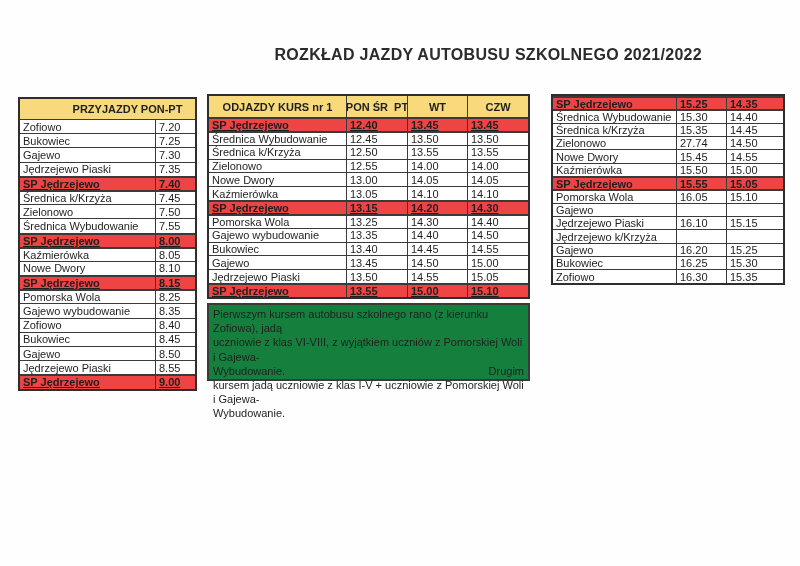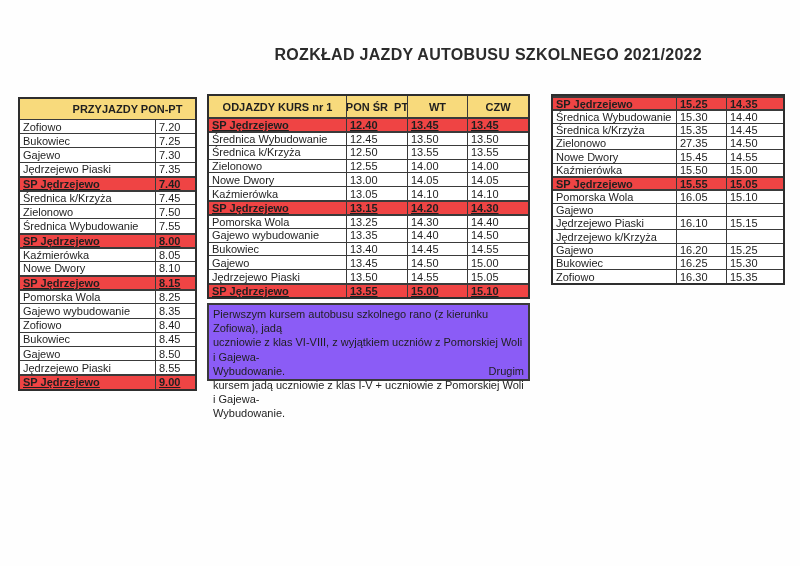--- a/index.html
+++ b/index.html
@@ -53,21 +53,21 @@
   .t-kurs1 .trow  { grid-template-columns:137px 61px 60px 61px; height:13.85px; }
   .t-kurs1 .thead { height:21px; }
 
   .t-kurs2 { left:551px; top:94px; width:234px; }
   .t-kurs2 .trow  { grid-template-columns:123px 50px 57px; height:13.35px; }
   .t-kurs2 .thead { height:21px; }
 
   .note {
     position:absolute; left:207px; top:303px; width:323px; height:78px;
     border:2px solid #3a3a3a;
-    background:#8b5cf6;
+    background:#15803d;
     font-size:11px; line-height:14.2px;
     padding:2px 4px;
   }
   .note-split { display:flex; justify-content:space-between; }
 </style>
 </head>
 <body>
 
 <h1 class="title">ROZKŁAD JAZDY AUTOBUSU SZKOLNEGO 2021/2022</h1>
 
@@ -262,21 +262,21 @@
       <div class="tcell time-cell">15.30</div>
       <div class="tcell time-cell">14.40</div>
     </div>
     <div class="trow">
       <div class="tcell name-cell">Średnica k/Krzyża</div>
       <div class="tcell time-cell">15.35</div>
       <div class="tcell time-cell">14.45</div>
     </div>
     <div class="trow">
       <div class="tcell name-cell">Zielonowo</div>
-      <div class="tcell time-cell">27.35</div>
+      <div class="tcell time-cell">27.74</div>
       <div class="tcell time-cell">14.50</div>
     </div>
     <div class="trow">
       <div class="tcell name-cell">Nowe Dwory</div>
       <div class="tcell time-cell">15.45</div>
       <div class="tcell time-cell">14.55</div>
     </div>
     <div class="trow">
       <div class="tcell name-cell">Kaźmierówka</div>
       <div class="tcell time-cell">15.50</div>

